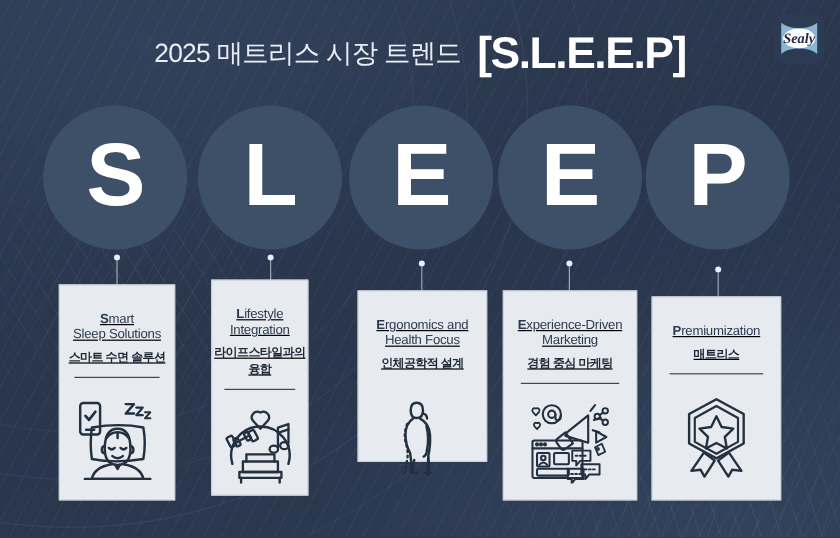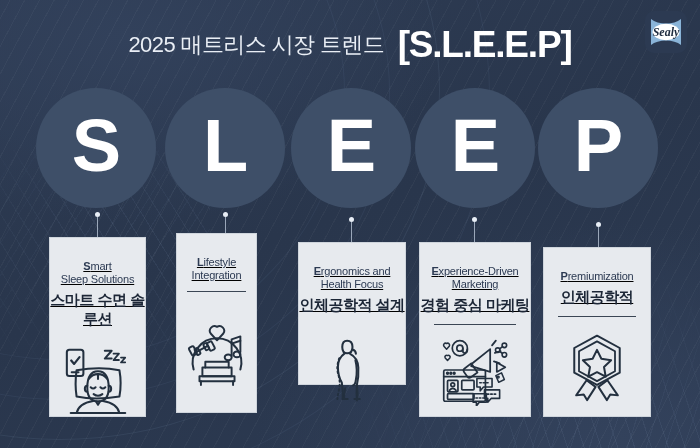--- a/index.html
+++ b/index.html
@@ -91,21 +91,21 @@
     display:flex; flex-direction:column; align-items:center;
     padding-top:9px;
     text-decoration:underline;
   }
   .card .en{
     color:#2c3a52; font-size:11px; line-height:13px; text-align:center;
     letter-spacing:-.2px; font-weight:400; white-space:pre-line;
   }
   .card .en b{ font-weight:700; }
   .card .ko{
-    color:#1c2636; font-size:15px; font-weight:700; letter-spacing:-.5px;
+    color:#1c2636; font-size:10px; font-weight:700; letter-spacing:-.5px;
     margin-top:5px; text-align:center;
   }
   .card .rule{
     width:74%; height:1px; background:#3b4654; margin-top:9px;
   }
   .card .icon{
     flex:1; display:flex; align-items:center; justify-content:center;
     width:100%; padding:4px 0 6px;
   }
   .card svg{ display:block; }
@@ -203,20 +203,21 @@
       <line x1="10" y1="73" x2="66" y2="73"></line>
     </svg>
   </div>
 </div>
 
 <div class="card" style="left:176px; top:233px; width:81px; height:180px;">
   <div class="en">
     <b>L</b><span>ifestyle
 Integration</span>
   </div>
+  <div class="ko">라이프스타일과의 융합</div>
   <div class="rule"></div>
   <div class="icon">
     <svg viewBox="0 0 76 76" width="74" height="74" fill="none" stroke="#23303f" stroke-width="2.1" stroke-linecap="round" stroke-linejoin="round">
 
       <path d="M14 57 A25 25 0 1 1 62 57"></path>
 
       <path d="M38 27 l-6.5 -7 a4.8 4.8 0 0 1 6.5 -6.8 a4.8 4.8 0 0 1 6.5 6.8 Z" stroke-width="2"></path>
 
       <g stroke-width="2">
         <line x1="17" y1="39" x2="28" y2="33"></line>
@@ -338,21 +339,21 @@
         <line x1="41" y1="67.5" x2="49" y2="67.5" stroke-dasharray="1.6 2"></line>
       </g>
     </svg>
   </div>
 </div>
 
 <div class="card" style="left:543px; top:247px; width:108px; height:170px;">
   <div class="en">
     <b>P</b><span>remiumization</span>
   </div>
-  <div class="ko">인체공학적</div>
+  <div class="ko">매트리스</div>
   <div class="rule"></div>
   <div class="icon">
     <svg viewBox="0 0 76 76" width="72" height="72" fill="none" stroke="#23303f" stroke-width="2.1" stroke-linecap="round" stroke-linejoin="round">
 
       <path d="M27 53 L16 69 l8 -1 l3.5 6 l9 -14 Z"></path>
       <path d="M49 53 L60 69 l-8 -1 l-3.5 6 l-9 -14 Z"></path>
 
       <path d="M38 6 L62 19 v26 L38 58 L14 45 V19 Z"></path>
 
       <path d="M38 12 L57 22.5 v21 L38 54 L19 43.5 v-21 Z" stroke-width="1.9"></path>

